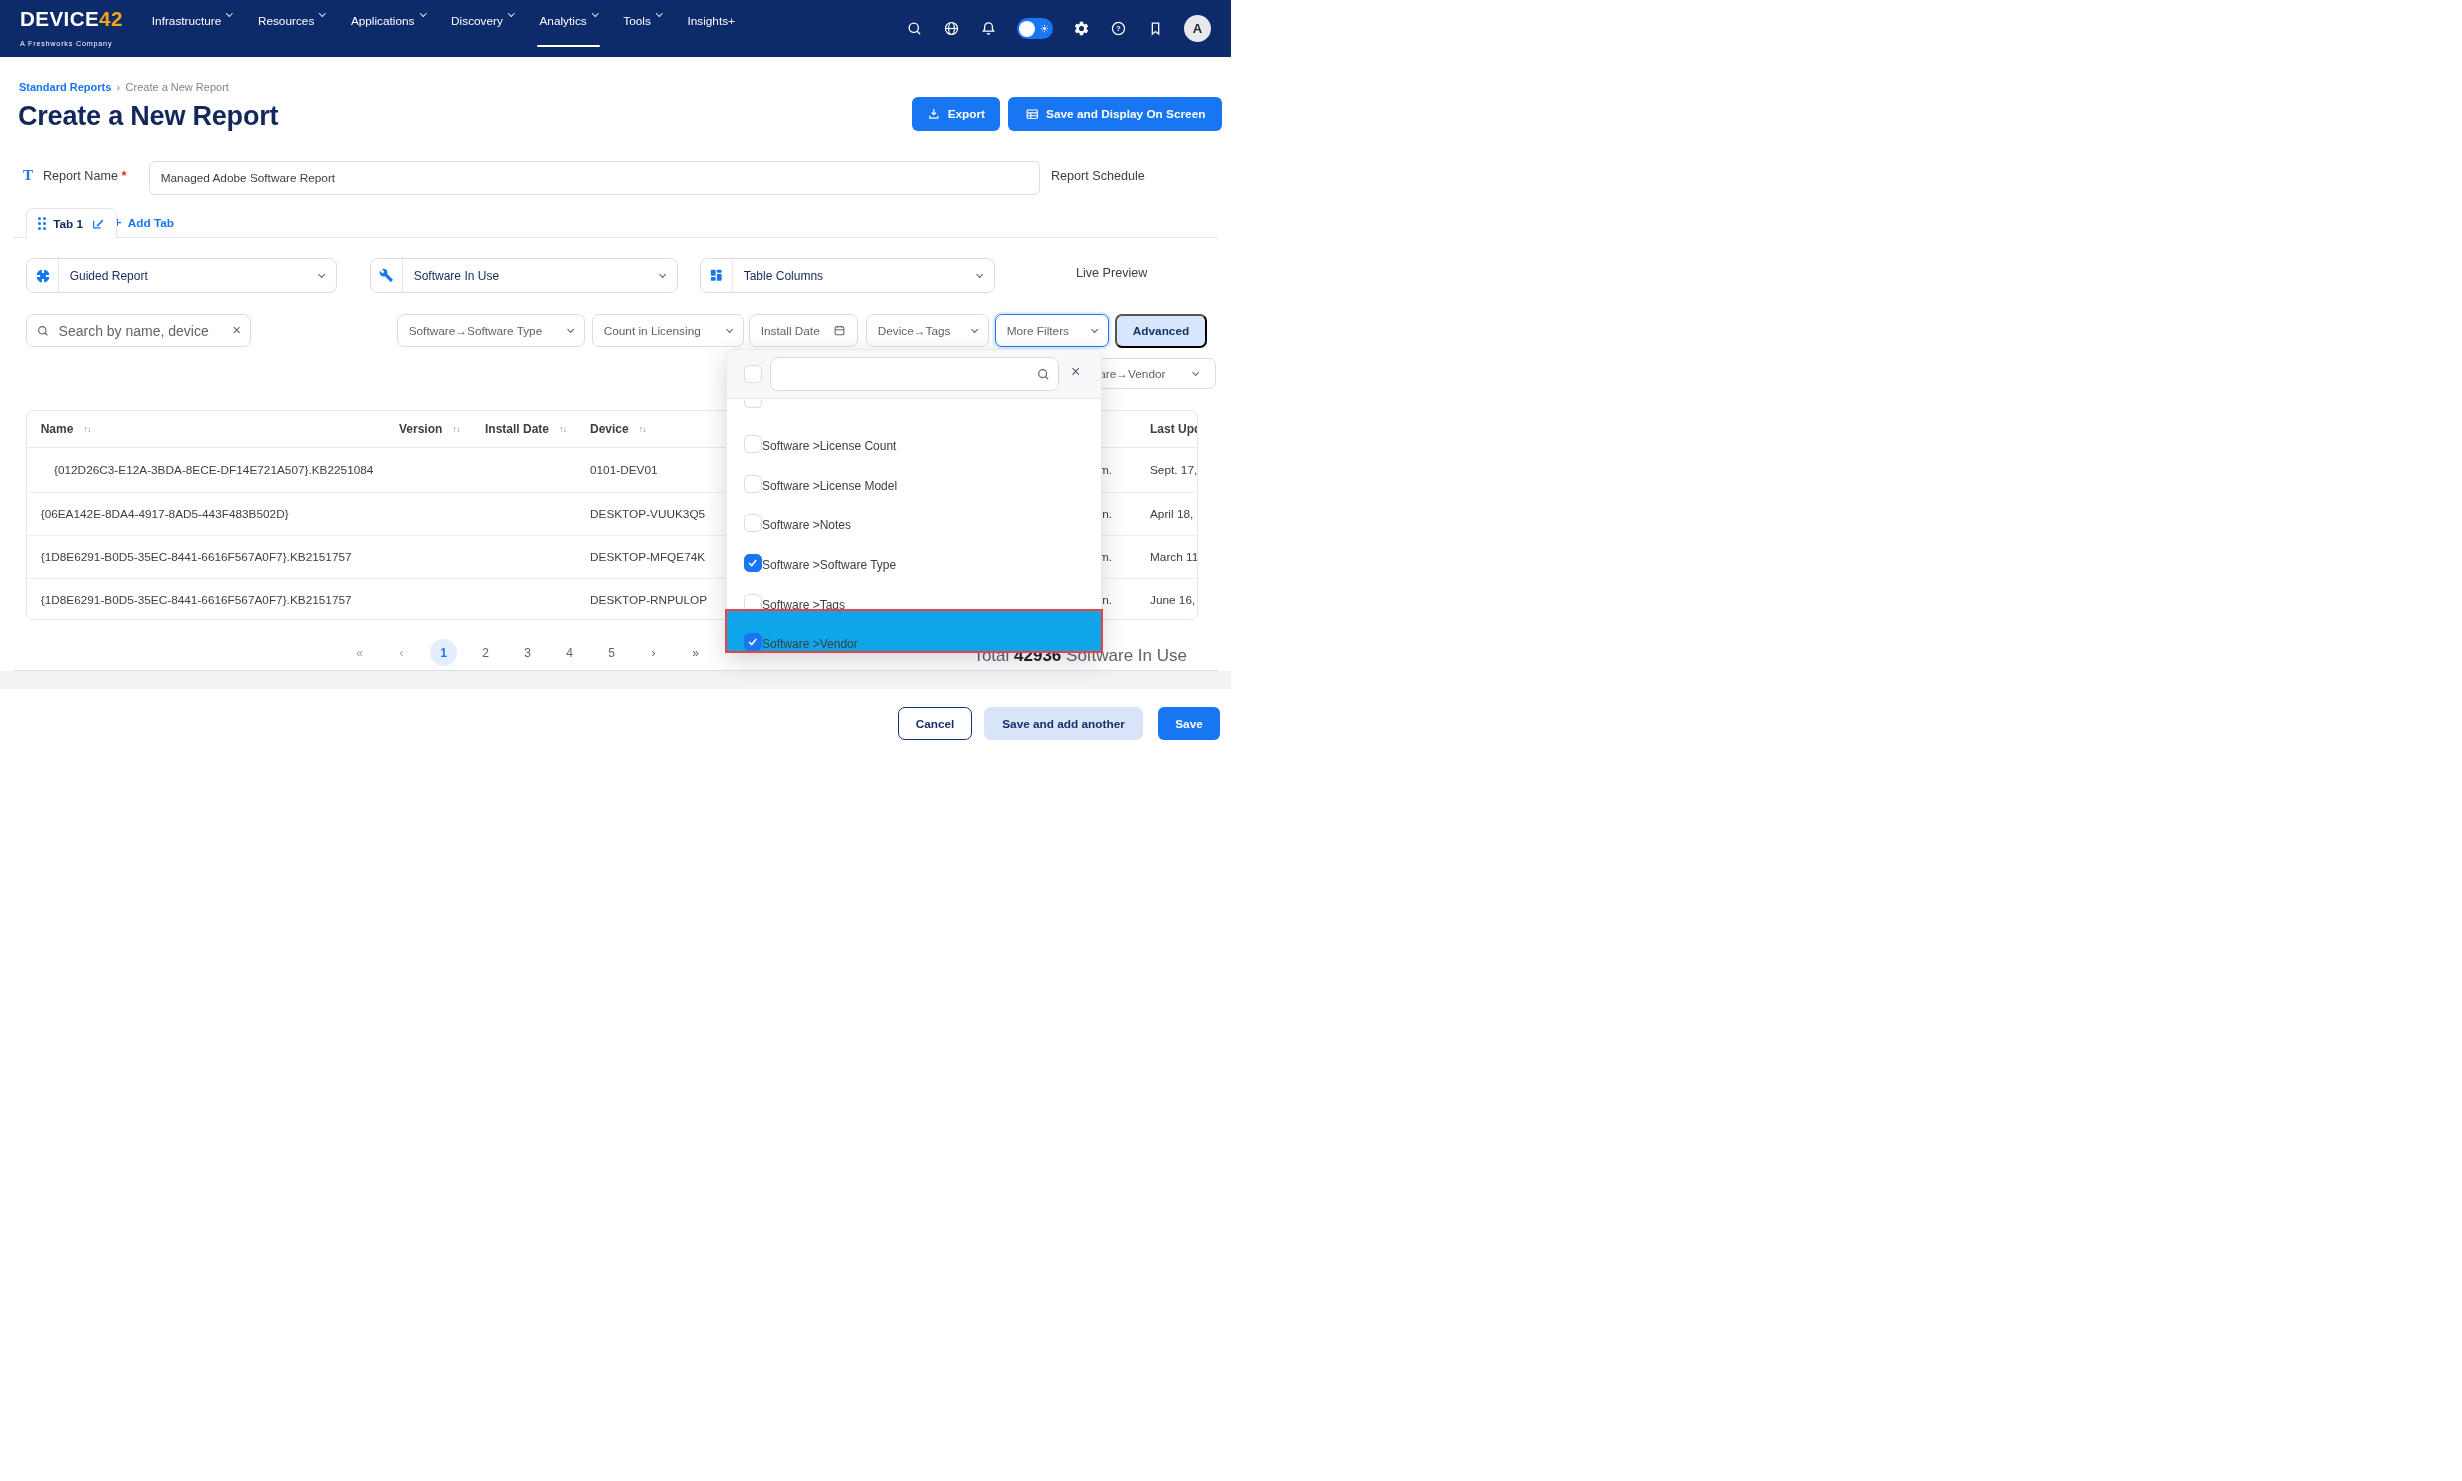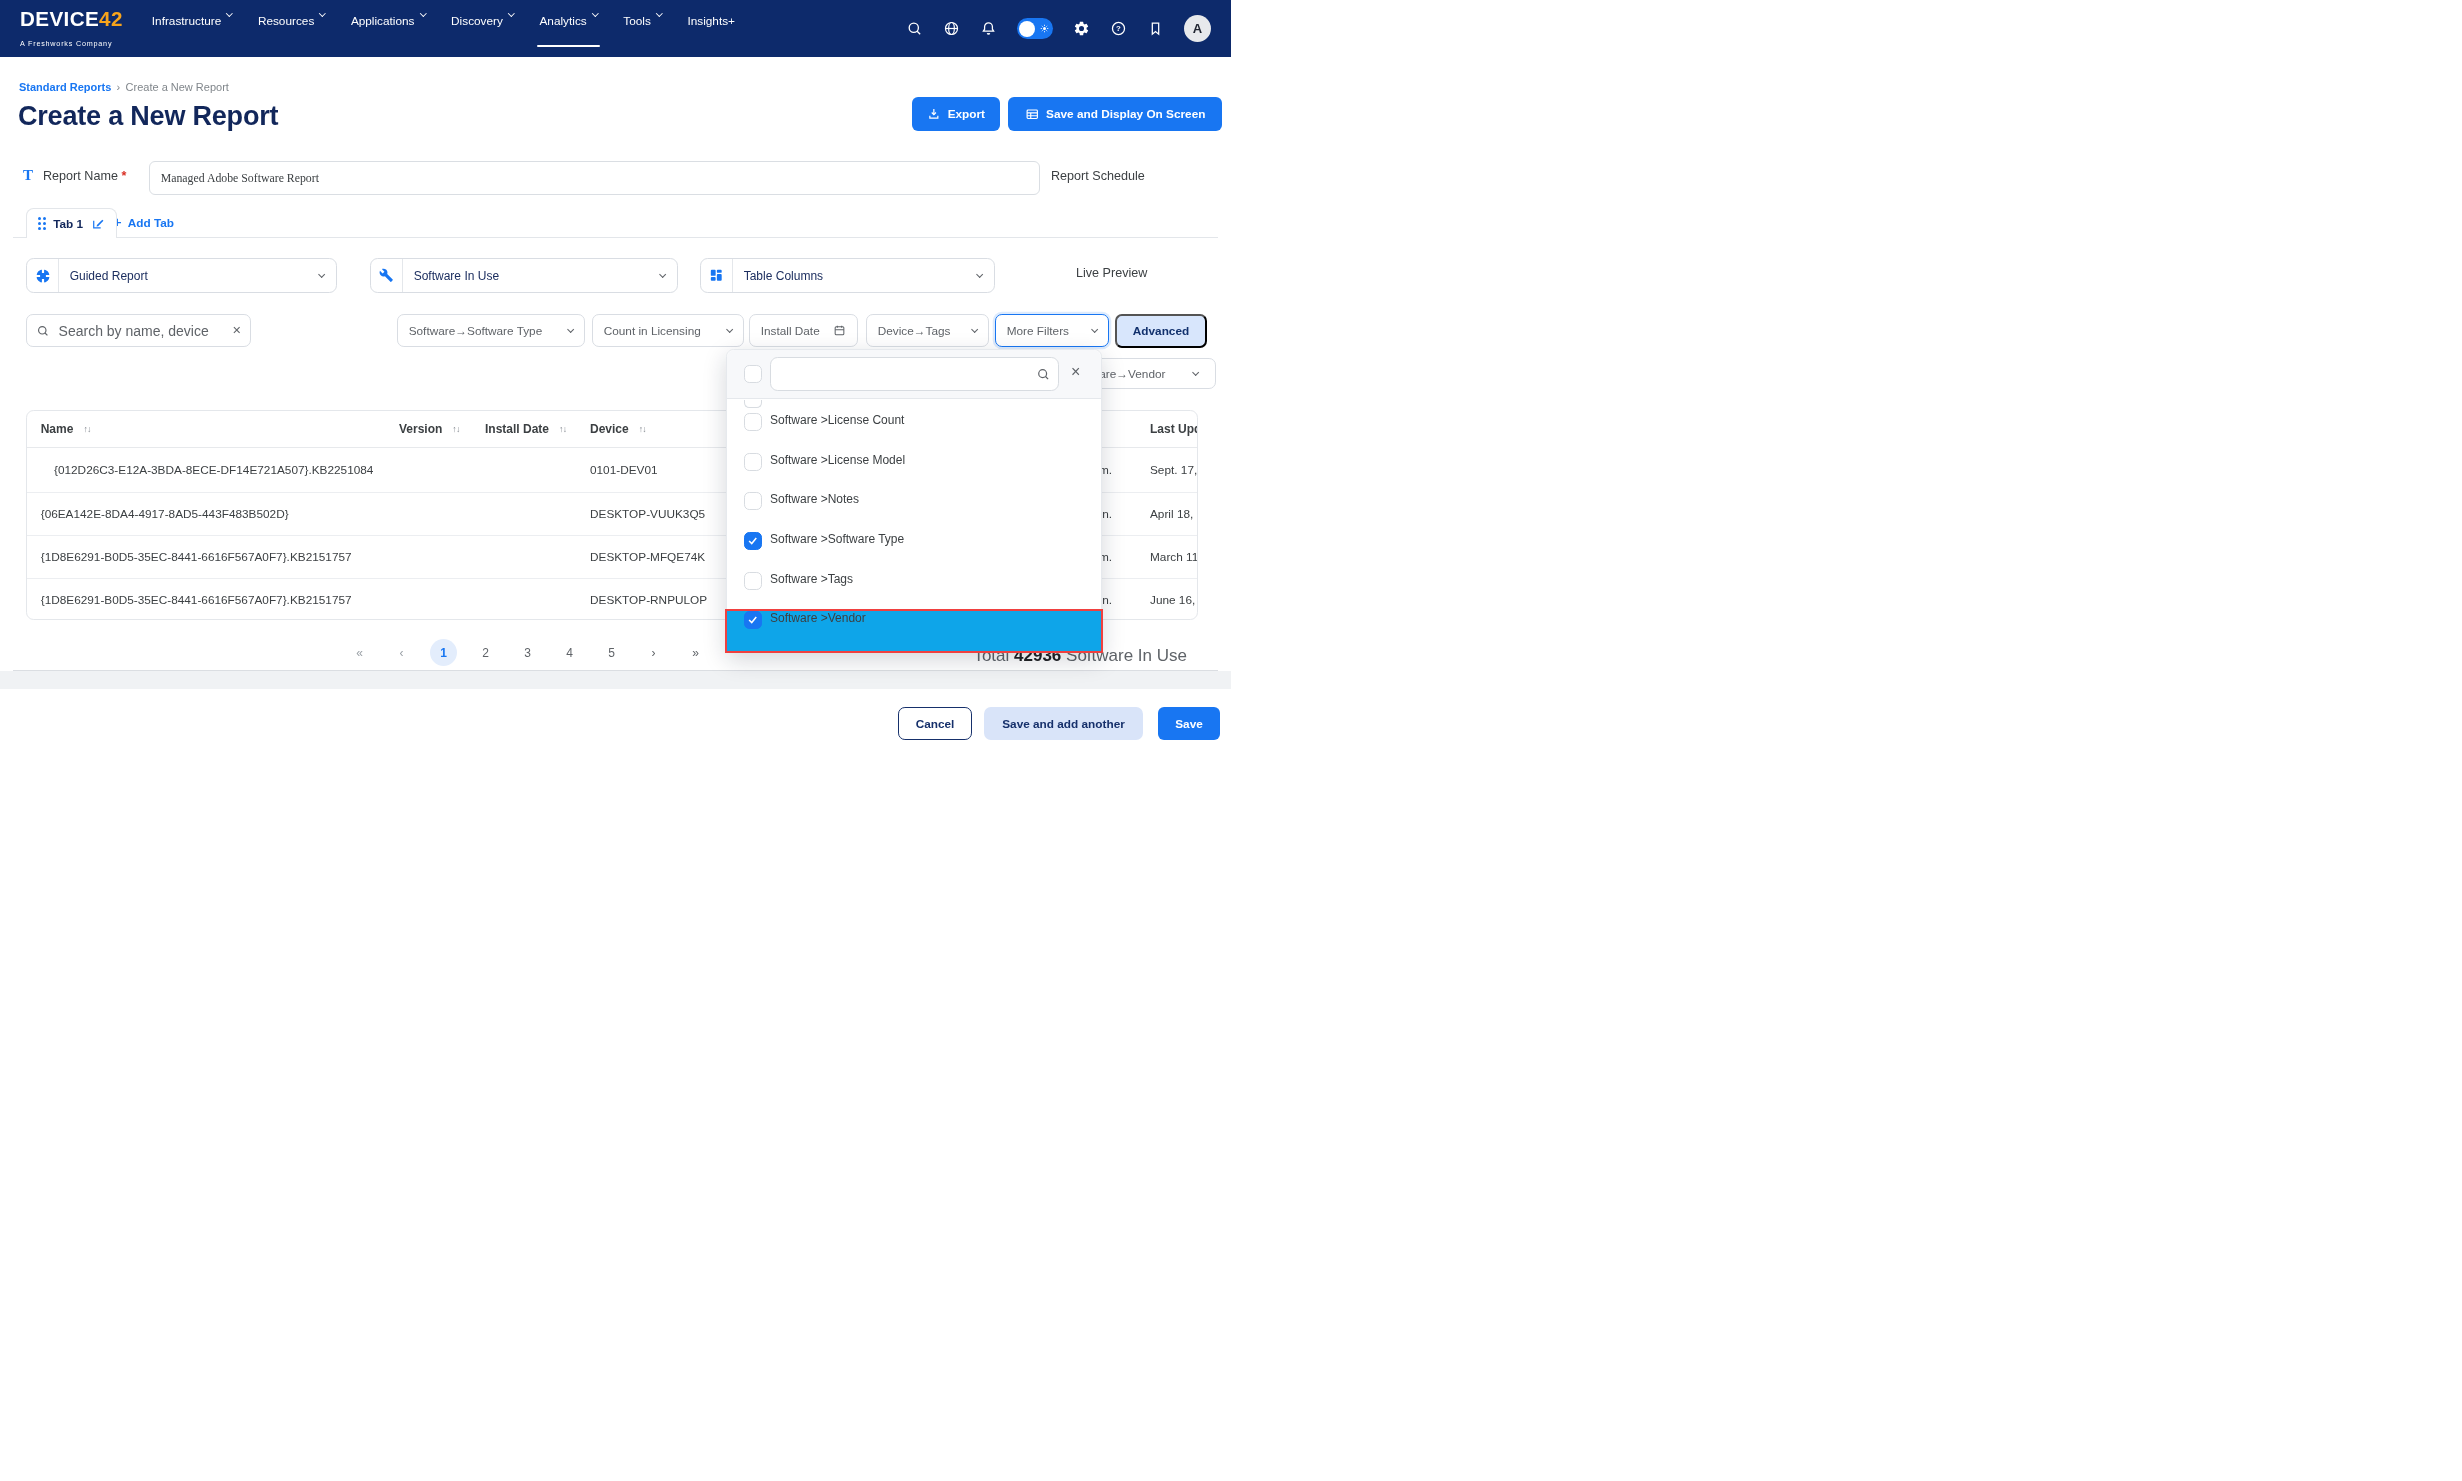--- a/index.html
+++ b/index.html
@@ -42,21 +42,21 @@
   .btn{display:flex;align-items:center;justify-content:center;gap:7px;border-radius:6px;cursor:pointer;
        font-size:11.8px;font-weight:600;border:none}
   .btn-blue{background:var(--accent);color:#fff}
 
   
   .t-icon{position:absolute;left:23px;top:167px;color:var(--accent);font-weight:700;font-size:15px;
           font-family:"Liberation Serif",serif}
   .rn-label{position:absolute;left:43px;top:169px;font-size:12.6px;color:#3C4043;font-weight:500}
   .req{color:#D93025;font-weight:700}
   .input{border:1.1px solid #DADEE3;border-radius:6px;font-size:11.8px;color:#3C4043;padding:0 10.7px;
-         outline:none;font-family:Liberation Serif, serif;background:#fff}
+         outline:none;font-family:Liberation Sans, sans-serif;background:#fff}
   .toggle{border-radius:10px;position:relative;cursor:pointer}
   .toggle .knob{position:absolute;top:2.3px;width:15px;height:15px;border-radius:50%;background:#fff}
   .toggle.off{background:#BFC5CC}.toggle.off .knob{left:2.3px}
   .toggle.on{background:var(--accent)}.toggle.on .knob{right:2.3px}
 
   
   .tabline{position:absolute;left:13px;top:237px;width:1205px;height:1.1px;background:#E3E6EA;z-index:1}
   .tab{position:absolute;left:26px;top:208px;height:30px;padding:0 10.7px;background:#fff;z-index:2;
        border:1.1px solid #E3E6EA;border-bottom:none;border-radius:7.6px 7.6px 0 0;
        display:flex;align-items:center;gap:7.6px;cursor:pointer}
@@ -122,21 +122,21 @@
   .cb{width:18px;height:18px;border:1.5px solid #D8DCE1;border-radius:5.3px;background:#fff;flex:none;cursor:pointer;
       display:flex;align-items:center;justify-content:center}
   .cb.on{background:var(--accent);border-color:var(--accent)}
   .panel-head .cb{position:absolute;left:17px;top:15px}
   .panel-search{position:absolute;left:43px;top:6.9px;width:289px;height:34px;border:1.1px solid #D8DCE1;
       border-radius:7.6px;background:#fff;display:flex;align-items:center;padding:0 7.6px 0 9px}
   .panel-search input{border:none;outline:none;flex:1;font-size:11.4px;font-family:inherit;min-width:0}
   .panel-x{position:absolute;left:344px;top:13.7px;font-size:16px;color:#5F6368;cursor:pointer;line-height:1}
   .peek{position:absolute;left:17px;top:50px;width:18px;height:8.4px;border:1.5px solid #D8DCE1;border-top:none;
         border-radius:0 0 5.3px 5.3px}
-  .p-item{position:absolute;left:0;width:100%;height:40px;display:flex;align-items:flex-start;gap:8px;
+  .p-item{position:absolute;left:0;width:100%;height:40px;display:flex;align-items:flex-end;gap:0;
           padding-left:17px;cursor:pointer;font-size:12px;color:#3C4043}
   .p-item.hl{background:#0ea5e9;outline:2.3px solid var(--red)}
 
   
   .divider{position:absolute;left:13px;top:670px;width:1205px;height:0.8px;background:#DBDEE2}
   .grayband{position:absolute;left:0;top:671px;width:100%;height:18px;background:#F0F2F4}
   .btn-cancel{position:absolute;left:898px;top:707px;width:74px;height:33px;background:#fff;
       border:1.1px solid #16306B;border-radius:6.9px;color:#16306B}
   .btn-saveadd{position:absolute;left:984px;top:707px;width:159px;height:33px;background:#D9E4F9;
       border-radius:6.9px;color:#16306B}

